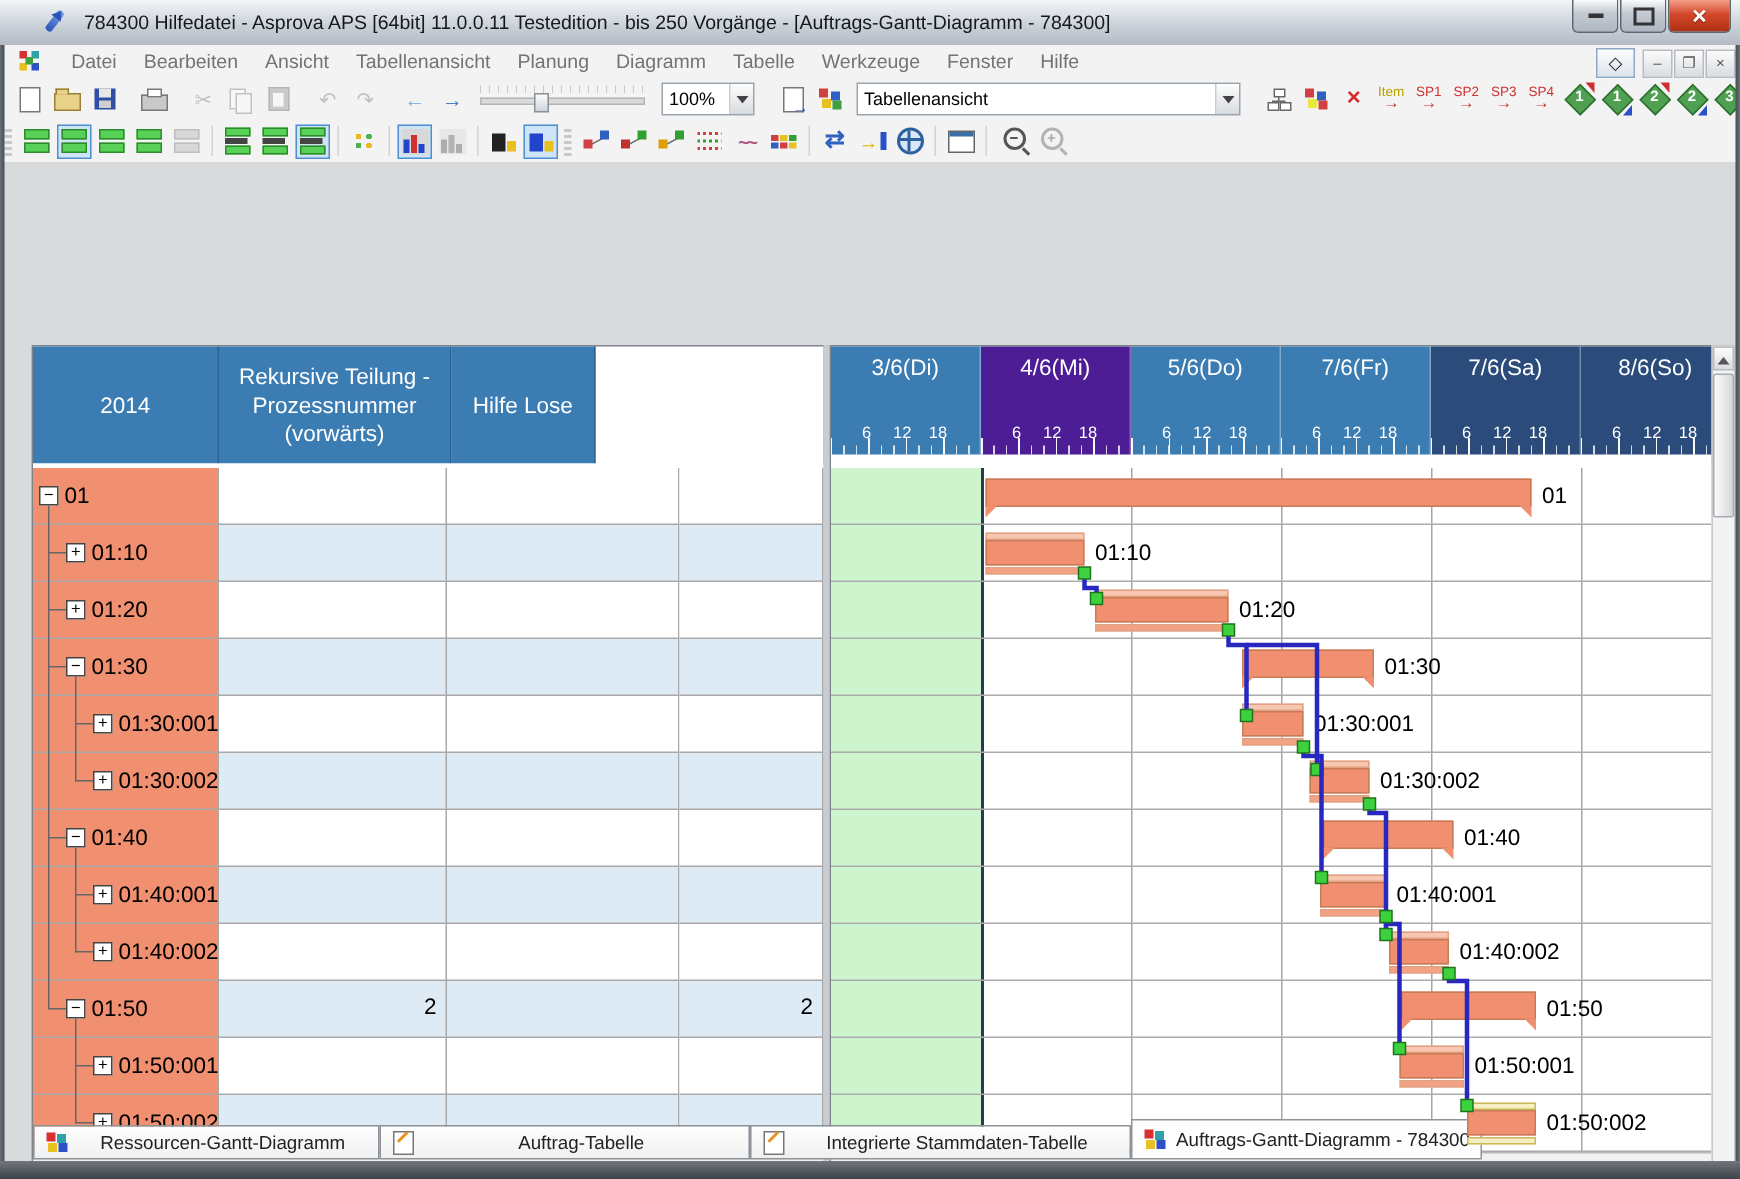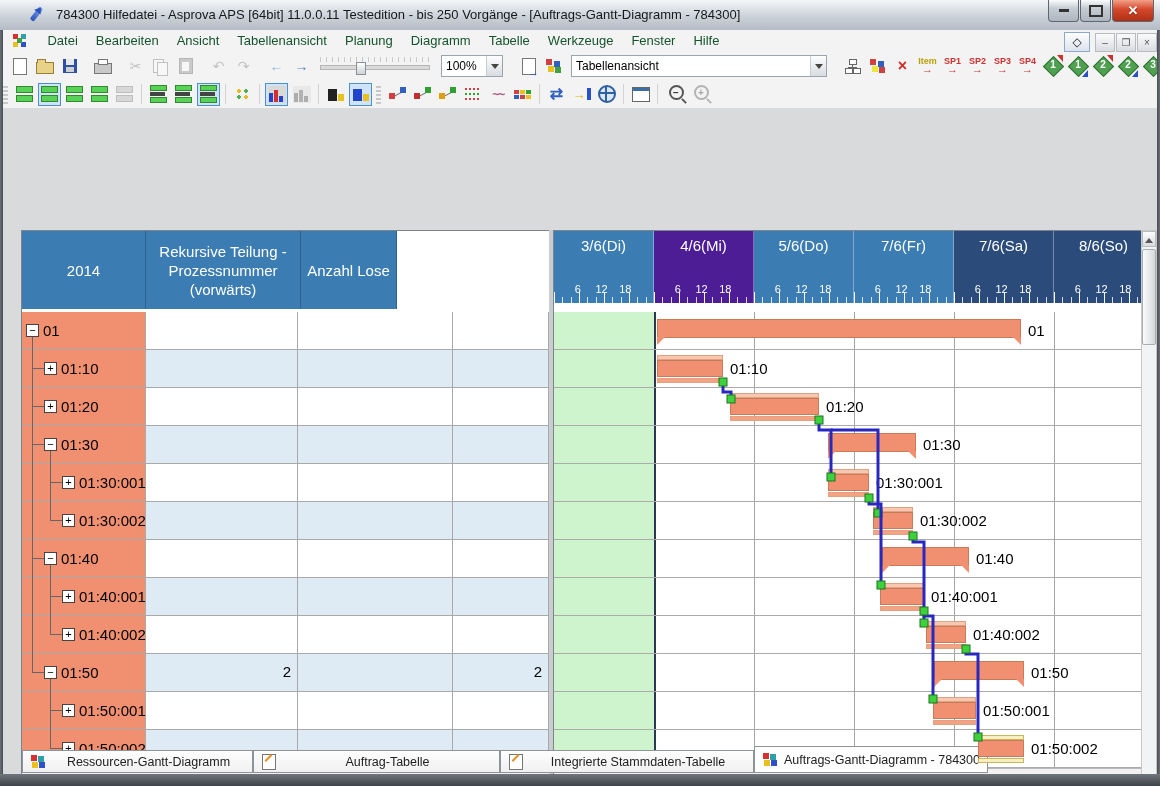--- a/index.html
+++ b/index.html
@@ -16,21 +16,21 @@
   #app-pen:after{content:"";position:absolute;left:-2px;top:-4px;border:4px solid transparent;border-bottom:6px solid #2B52B8;}
   .wbtns{position:absolute;right:6px;top:0;display:flex;}
   .wbtn{width:29px;height:21px;border:1px solid #5E6770;border-top:none;border-radius:0 0 4px 4px;
     background:linear-gradient(#FAFBFC,#CTD 40%,#AEB6C0);background:linear-gradient(#FAFBFC,#C4CBD3 40%,#AEB6C0);
     display:flex;align-items:center;justify-content:center;margin-left:1px;}
   .wbtn.close{width:40px;background:linear-gradient(#F2A088,#D4472B 45%,#B03014);}
   .glyph-min{width:10px;height:3px;background:#333;}
   .glyph-max{width:10px;height:8px;border:2px solid #333;}
   .glyph-close{color:#fff;font-weight:bold;font-size:13px;text-shadow:0 1px 1px #7A1F0C;}
   #menubar{position:absolute;left:0;top:30px;width:100%;height:22px;background:#F3F3F3;border-bottom:1px solid #E4E4E4;}
-  .menu-item{display:inline-block;padding:0 9px;font-size:13px;line-height:21px;color:#14532d;}
+  .menu-item{display:inline-block;padding:0 9px;font-size:13px;line-height:21px;color:#737373;}
   #menubar-left-pad{display:inline-block;width:34px;}
   .mini-logo{position:absolute;left:13px;top:4px;width:14px;height:14px;}
   .mini-logo i{position:absolute;width:5px;height:5px;}
   .mdi-ctrls{position:absolute;right:3px;top:2px;display:flex;align-items:center;}
   .diamond-btn{width:24px;height:18px;border:1px solid #8FA8C8;background:linear-gradient(#FDFDFD,#DDE4EC);
     display:flex;align-items:center;justify-content:center;font-size:12px;color:#222;margin-right:4px;}
   .mdi-btn{width:18px;height:17px;border:1px solid #B8BCC2;background:linear-gradient(#FBFBFB,#D9DCE0);
     display:flex;align-items:center;justify-content:center;font-size:10px;color:#555;margin-left:1px;}
   
   .toolbar{position:absolute;left:0;width:100%;height:28px;background:#F3F3F3;display:flex;align-items:center;}
@@ -60,21 +60,21 @@
   .ic-slider .ticks{position:absolute;left:0;right:0;top:0;height:5px;
     background:repeating-linear-gradient(90deg,#C9C9C9 0 1px,transparent 1px 6px);}
   .ic-slider .thumb{position:absolute;left:36px;top:5px;width:8px;height:11px;background:linear-gradient(#FDFDFD,#CFD4D9);
     border:1px solid #8A9097;}
   .ic-combo{height:20px;background:#fff;border:1px solid #9AA4AE;display:flex;align-items:center;position:relative;margin:0 3px;}
   .ic-combo .val{font-size:12px;padding:0 4px;white-space:nowrap;overflow:hidden;flex:1;}
   .ic-combo .drop{width:15px;height:100%;border-left:1px solid #C6CCD2;background:linear-gradient(#FDFDFD,#D8DCE0);
     display:flex;align-items:center;justify-content:center;}
   .caret-down{width:0;height:0;border:4px solid transparent;border-top:5px solid #444;margin-top:4px;}
   .ic-sp{display:flex;flex-direction:column;align-items:center;line-height:1;}
-  .ic-sp .lab{font-size:9px;font-weight:bold;}
+  .ic-sp .lab{font-size:9px;font-weight:normal;}
   .ic-sp .arr{font-size:11px;font-weight:bold;margin-top:-2px;}
   .ic-dia{position:relative;width:22px;height:22px;}
   .ic-dia .dm{position:absolute;left:4px;top:4px;width:13px;height:13px;background:#4FA050;border:1px solid #2E6E30;transform:rotate(45deg);}
   .ic-dia .num{position:absolute;left:0;top:4px;width:22px;text-align:center;font-size:10px;font-weight:bold;color:#fff;}
   .ic-dia .aru{position:absolute;right:0;top:0;width:0;height:0;border-left:6px solid transparent;border-top:7px solid #D03030;}
   .ic-dia .ard{position:absolute;right:0;bottom:0;width:0;height:0;border-left:6px solid transparent;border-bottom:7px solid #2850C8;}
   .ic-minibar{display:flex;flex-direction:column;gap:2px;}
   .ic-minibar i{display:block;width:15px;height:5px;background:#57D257;border:1px solid #2F8A2F;}
   .ic-minibar2{display:flex;flex-direction:column;gap:1px;}
   .ic-minibar2 i{display:block;width:15px;height:4px;}
@@ -534,21 +534,21 @@
       <div class="tbtn disabled">
         <div class="ic-mag">+</div>
       </div>
     </div>
 
   <div id="workspace">
     <div id="pane-left" class="pane">
       <div class="thead" id="tbl-head">
           <div class="th-cell" style="width: 124px;">2014</div>
           <div class="th-cell" style="width: 155px;">Rekursive Teilung - Prozessnummer (vorwärts)</div>
-          <div class="th-cell" style="width: 96px;">Anzahl Lose</div>
+          <div class="th-cell" style="width: 96px;">Hilfe Lose</div>
         </div>
       <div class="gap-line"></div>
       <div class="rows" id="tbl-rows">
           <div class="trow" style="top: 0px;">
             <div class="tcell tc-label" style="width: 124px;">
               <div class="guide" style="left: 10px; top: 19px; height: 19px;"></div>
               <div class="exp" style="left: 4px;">−</div>
               <span class="rlabel" style="left: 21px;">01</span>
             </div>
             <div class="tcell val" style="width: 152px; background: rgb(255, 255, 255);"></div>

